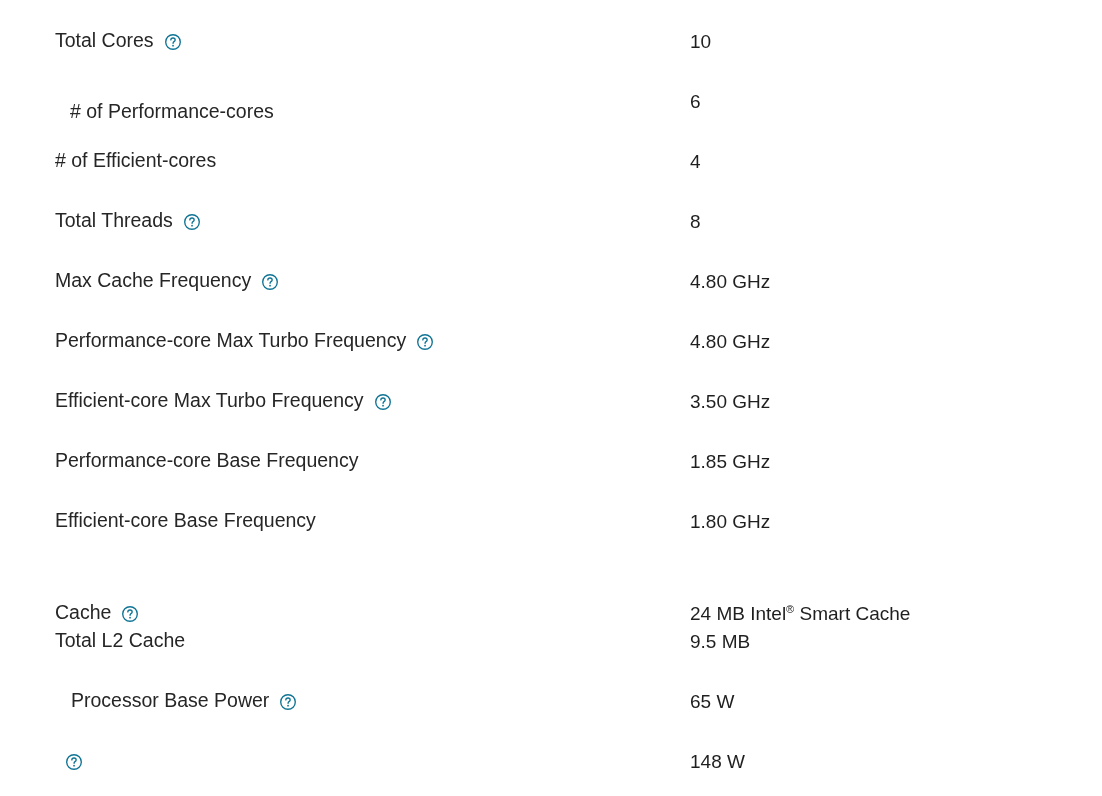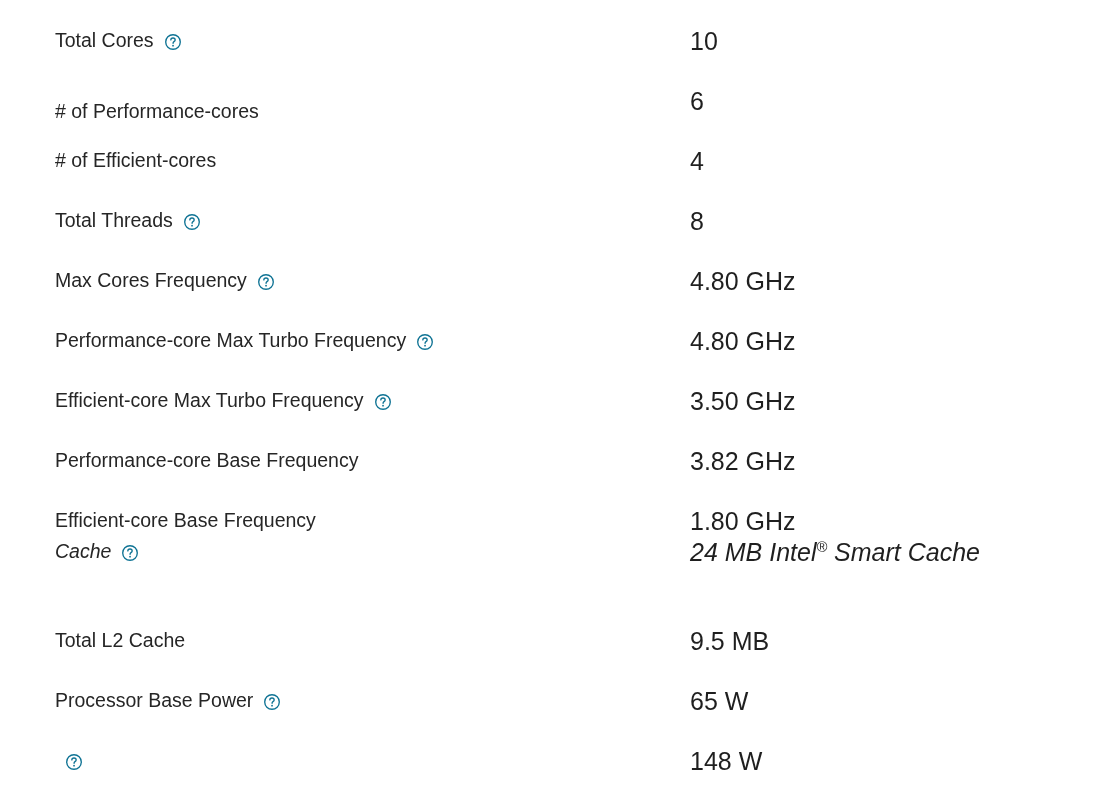--- a/index.html
+++ b/index.html
@@ -60,21 +60,21 @@
     height: 18px;
   }
   .spec-value-cell {
     position: absolute;
     left: 690px;
     display: flex;
     align-items: center;
     white-space: nowrap;
   }
   .spec-value {
-    font-size: 25px;
+    font-size: 19px;
     line-height: 1;
     color: #1f1f1f;
     font-weight: 400;
   }
   .spec-value sup {
     font-size: 0.58em;
     vertical-align: super;
     line-height: 0;
   }
 </style>
@@ -91,21 +91,21 @@
             <path d="M7.6 7.7c0-1.3 1.1-2.2 2.4-2.2 1.35 0 2.4.9 2.4 2.15 0 1.0-.6 1.5-1.35 2.0-.65.45-.95.8-.95 1.5v.35" fill="none" stroke="#0f7394" stroke-width="1.5" stroke-linecap="round" stroke-linejoin="round"></path>
             <circle cx="10.05" cy="14.1" r="1.0" fill="#0f7394"></circle>
           </svg>
         </span>
       </div>
       <div class="spec-value-cell" style="left: 690px;">
         <span class="spec-value">10</span>
       </div>
     </div>
     <div class="spec-row" style="top: 71px;">
-      <div class="spec-label-cell" style="left: 55px; margin-top: 21px;">
+      <div class="spec-label-cell" style="left: 70px; margin-top: 21px;">
         <span class="spec-label"># of Performance-cores</span>
       </div>
       <div class="spec-value-cell" style="left: 690px;">
         <span class="spec-value">6</span>
       </div>
     </div>
     <div class="spec-row" style="top: 131px;">
       <div class="spec-label-cell" style="left: 55px;">
         <span class="spec-label"># of Efficient-cores</span>
       </div>
@@ -123,21 +123,21 @@
             <circle cx="10.05" cy="14.1" r="1.0" fill="#0f7394"></circle>
           </svg>
         </span>
       </div>
       <div class="spec-value-cell" style="left: 690px;">
         <span class="spec-value">8</span>
       </div>
     </div>
     <div class="spec-row" style="top: 251px;">
       <div class="spec-label-cell" style="left: 55px;">
-        <span class="spec-label">Max Cores Frequency</span>
+        <span class="spec-label">Max Cache Frequency</span>
         <span class="help-icon" role="button">
           <svg viewBox="0 0 20 20" xmlns="http://www.w3.org/2000/svg">
             <circle cx="10" cy="10" r="8.1" fill="none" stroke="#0f7394" stroke-width="1.5"></circle>
             <path d="M7.6 7.7c0-1.3 1.1-2.2 2.4-2.2 1.35 0 2.4.9 2.4 2.15 0 1.0-.6 1.5-1.35 2.0-.65.45-.95.8-.95 1.5v.35" fill="none" stroke="#0f7394" stroke-width="1.5" stroke-linecap="round" stroke-linejoin="round"></path>
             <circle cx="10.05" cy="14.1" r="1.0" fill="#0f7394"></circle>
           </svg>
         </span>
       </div>
       <div class="spec-value-cell" style="left: 690px;">
         <span class="spec-value">4.80 GHz</span>
@@ -171,32 +171,32 @@
       </div>
       <div class="spec-value-cell" style="left: 690px;">
         <span class="spec-value">3.50 GHz</span>
       </div>
     </div>
     <div class="spec-row" style="top: 431px;">
       <div class="spec-label-cell" style="left: 55px;">
         <span class="spec-label">Performance-core Base Frequency</span>
       </div>
       <div class="spec-value-cell" style="left: 690px;">
-        <span class="spec-value">3.82 GHz</span>
+        <span class="spec-value">1.85 GHz</span>
       </div>
     </div>
     <div class="spec-row" style="top: 491px; padding-left: 16px;">
       <div class="spec-label-cell" style="left: 55px;">
         <span class="spec-label">Efficient-core Base Frequency</span>
       </div>
       <div class="spec-value-cell" style="left: 690px;">
         <span class="spec-value">1.80 GHz</span>
       </div>
     </div>
-    <div class="spec-row" style="top: 522px; font-style: italic;">
+    <div class="spec-row" style="top: 583px;">
       <div class="spec-label-cell" style="left: 55px;">
         <span class="spec-label">Cache</span>
         <span class="help-icon" role="button">
           <svg viewBox="0 0 20 20" xmlns="http://www.w3.org/2000/svg">
             <circle cx="10" cy="10" r="8.1" fill="none" stroke="#0f7394" stroke-width="1.5"></circle>
             <path d="M7.6 7.7c0-1.3 1.1-2.2 2.4-2.2 1.35 0 2.4.9 2.4 2.15 0 1.0-.6 1.5-1.35 2.0-.65.45-.95.8-.95 1.5v.35" fill="none" stroke="#0f7394" stroke-width="1.5" stroke-linecap="round" stroke-linejoin="round"></path>
             <circle cx="10.05" cy="14.1" r="1.0" fill="#0f7394"></circle>
           </svg>
         </span>
       </div>
@@ -206,21 +206,21 @@
     </div>
     <div class="spec-row" style="top: 611px; text-align: right;">
       <div class="spec-label-cell" style="left: 55px;">
         <span class="spec-label">Total L2 Cache</span>
       </div>
       <div class="spec-value-cell" style="left: 690px;">
         <span class="spec-value">9.5 MB</span>
       </div>
     </div>
     <div class="spec-row" style="top: 671px;">
-      <div class="spec-label-cell" style="left: 55px;">
+      <div class="spec-label-cell" style="left: 71px;">
         <span class="spec-label">Processor Base Power</span>
         <span class="help-icon" role="button">
           <svg viewBox="0 0 20 20" xmlns="http://www.w3.org/2000/svg">
             <circle cx="10" cy="10" r="8.1" fill="none" stroke="#0f7394" stroke-width="1.5"></circle>
             <path d="M7.6 7.7c0-1.3 1.1-2.2 2.4-2.2 1.35 0 2.4.9 2.4 2.15 0 1.0-.6 1.5-1.35 2.0-.65.45-.95.8-.95 1.5v.35" fill="none" stroke="#0f7394" stroke-width="1.5" stroke-linecap="round" stroke-linejoin="round"></path>
             <circle cx="10.05" cy="14.1" r="1.0" fill="#0f7394"></circle>
           </svg>
         </span>
       </div>
       <div class="spec-value-cell" style="left: 690px;">

